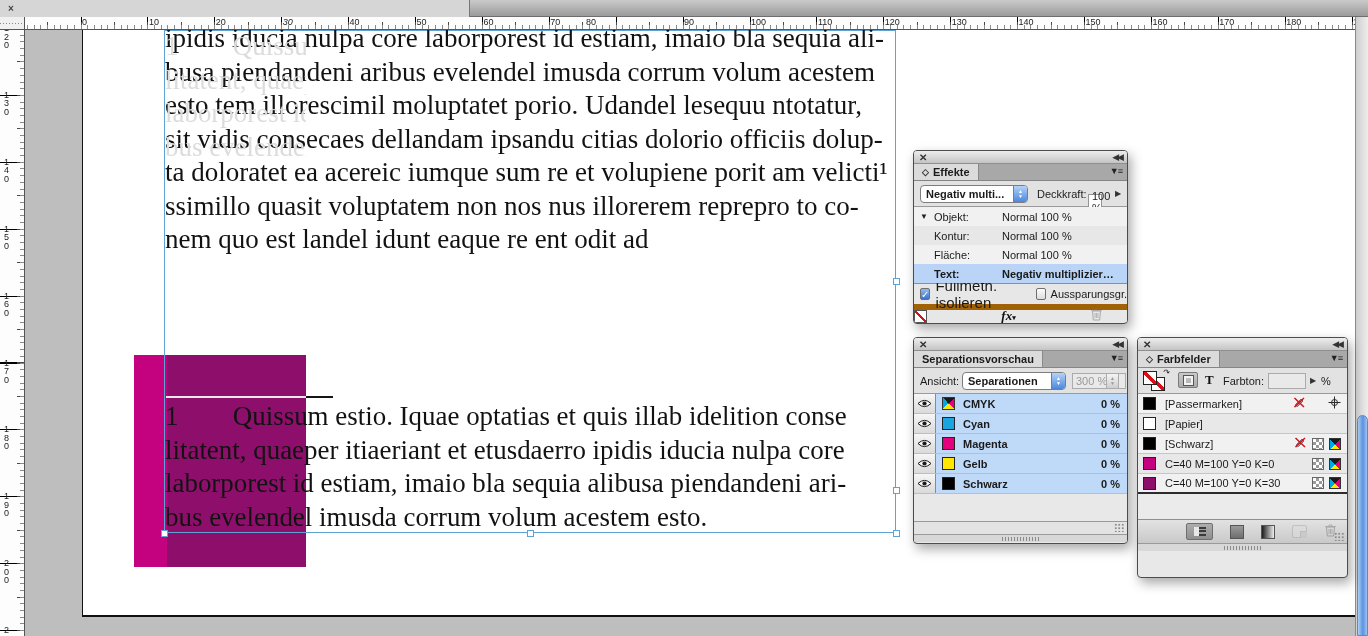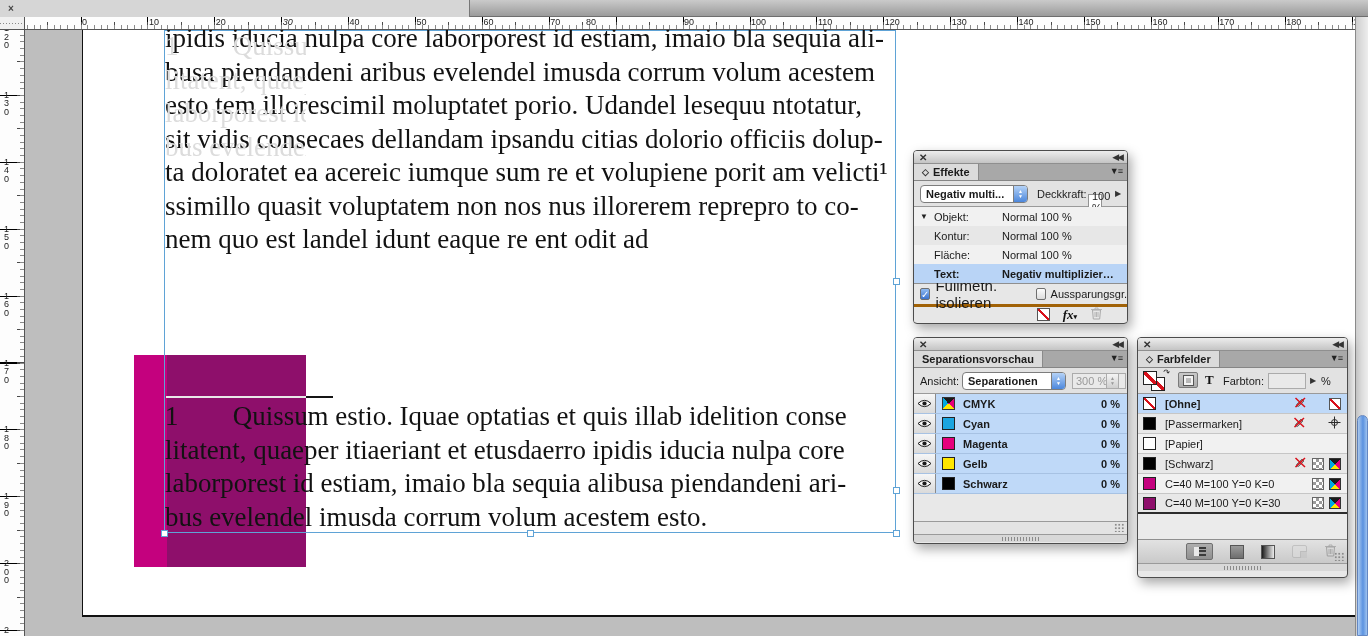--- a/index.html
+++ b/index.html
@@ -100,22 +100,22 @@
   .fx-row:nth-child(even) { background:#E7E7E7; }
   .fx-row.sel { background:#B9D4F6; font-weight:bold; }
   .fx-tri { position:absolute; left:6px; font-size:8px; color:#222; }
   .fx-val { position:absolute; left:88px; }
   .fx-footer { border-top:1px solid #8f8f8f; }
   .cb-row { height:21px; display:flex; align-items:center; font-size:11px; gap:5px; padding-left:6px; background:#E7E7E7; }
   .cbox { width:12px; height:12px; border:1px solid #6f6f6f; border-radius:2px;
           background:linear-gradient(#FDFDFD,#DCDCDC); display:flex; align-items:center; justify-content:center;
           font-size:10px; color:#fff; }
   .cbox.on { background:linear-gradient(#8FBAF1,#3C73CE); }
-  .icon-row { height:18px; display:flex; align-items:center; justify-content:flex-end; gap:13px;
-              padding-right:24px; background:#E7E7E7; border-top:3px solid #a16207; }
+  .icon-row { height:18px; display:flex; align-items:center; justify-content:space-between; gap:13px;
+              padding-right:24px; background:#E7E7E7; border-top:6px solid #a16207; }
   .redslash { width:13px; height:13px; border:1px solid #555;
               background:linear-gradient(45deg,#fff 44%,#D8101A 44% 56%,#fff 56%); }
   .fx-glyph { font-family:"Liberation Serif",serif; font-style:italic; font-weight:bold; font-size:13px; color:#111; }
   .fx-glyph small { font-size:7px; font-style:normal; }
 
   
   .sep-row { height:20px; background:#BFD9F8; border-bottom:1px solid #A7C2E3; display:flex; align-items:center; position:relative; }
   .eye-cell { width:22px; height:100%; background:linear-gradient(#F6F6F6,#DADADA); border-right:1px solid #8a8a8a;
               display:flex; align-items:center; justify-content:center; }
   .sw { width:13px; height:13px; border:1px solid #222; flex:none; }
@@ -418,32 +418,20 @@
     <div class="sq-btn" style="left:40px">
         <span class="inner"></span>
       </div>
     <span class="t-btn" style="left:67px">T</span>
     <span class="plabel" style="left:85px;top:7px">Farbton:</span>
     <div class="field gray" style="left:130px;top:5px;width:38px"></div>
     <span class="arrow-btn" style="left:172px;top:8px">▶</span>
     <span class="plabel" style="left:183px;top:7px">%</span>
   </div>
   <div id="sw-rows">
-      <div class="swr sel">
-        <span class="sw none"></span>
-        <span class="swr-name">[Ohne]</span>
-        <span class="swr-icons wide">
-          <span><svg width="14" height="13" viewBox="0 0 14 13">
-              <path d="M3.5 8.5 L9 3 L11 5 L5.5 10.5 Z" fill="#B0B0B0" stroke="#555" stroke-width="0.8"></path>
-              <path d="M3.5 8.5 L2.5 11.5 L5.5 10.5" fill="#8a8a8a"></path>
-              <path d="M2.5 2 L12 11 M12 2 L2.5 11" stroke="#D8101A" stroke-width="1.5" fill="none"></path>
-            </svg></span>
-          <span class="none-ic"></span>
-        </span>
-      </div>
       <div class="swr">
         <span class="sw" style="background: rgb(0, 0, 0);"></span>
         <span class="swr-name">[Passermarken]</span>
         <span class="swr-icons wide">
           <span><svg width="14" height="13" viewBox="0 0 14 13">
               <path d="M3.5 8.5 L9 3 L11 5 L5.5 10.5 Z" fill="#B0B0B0" stroke="#555" stroke-width="0.8"></path>
               <path d="M3.5 8.5 L2.5 11.5 L5.5 10.5" fill="#8a8a8a"></path>
               <path d="M2.5 2 L12 11 M12 2 L2.5 11" stroke="#D8101A" stroke-width="1.5" fill="none"></path>
             </svg></span>
           <span><svg width="13" height="13" viewBox="0 0 13 13">

